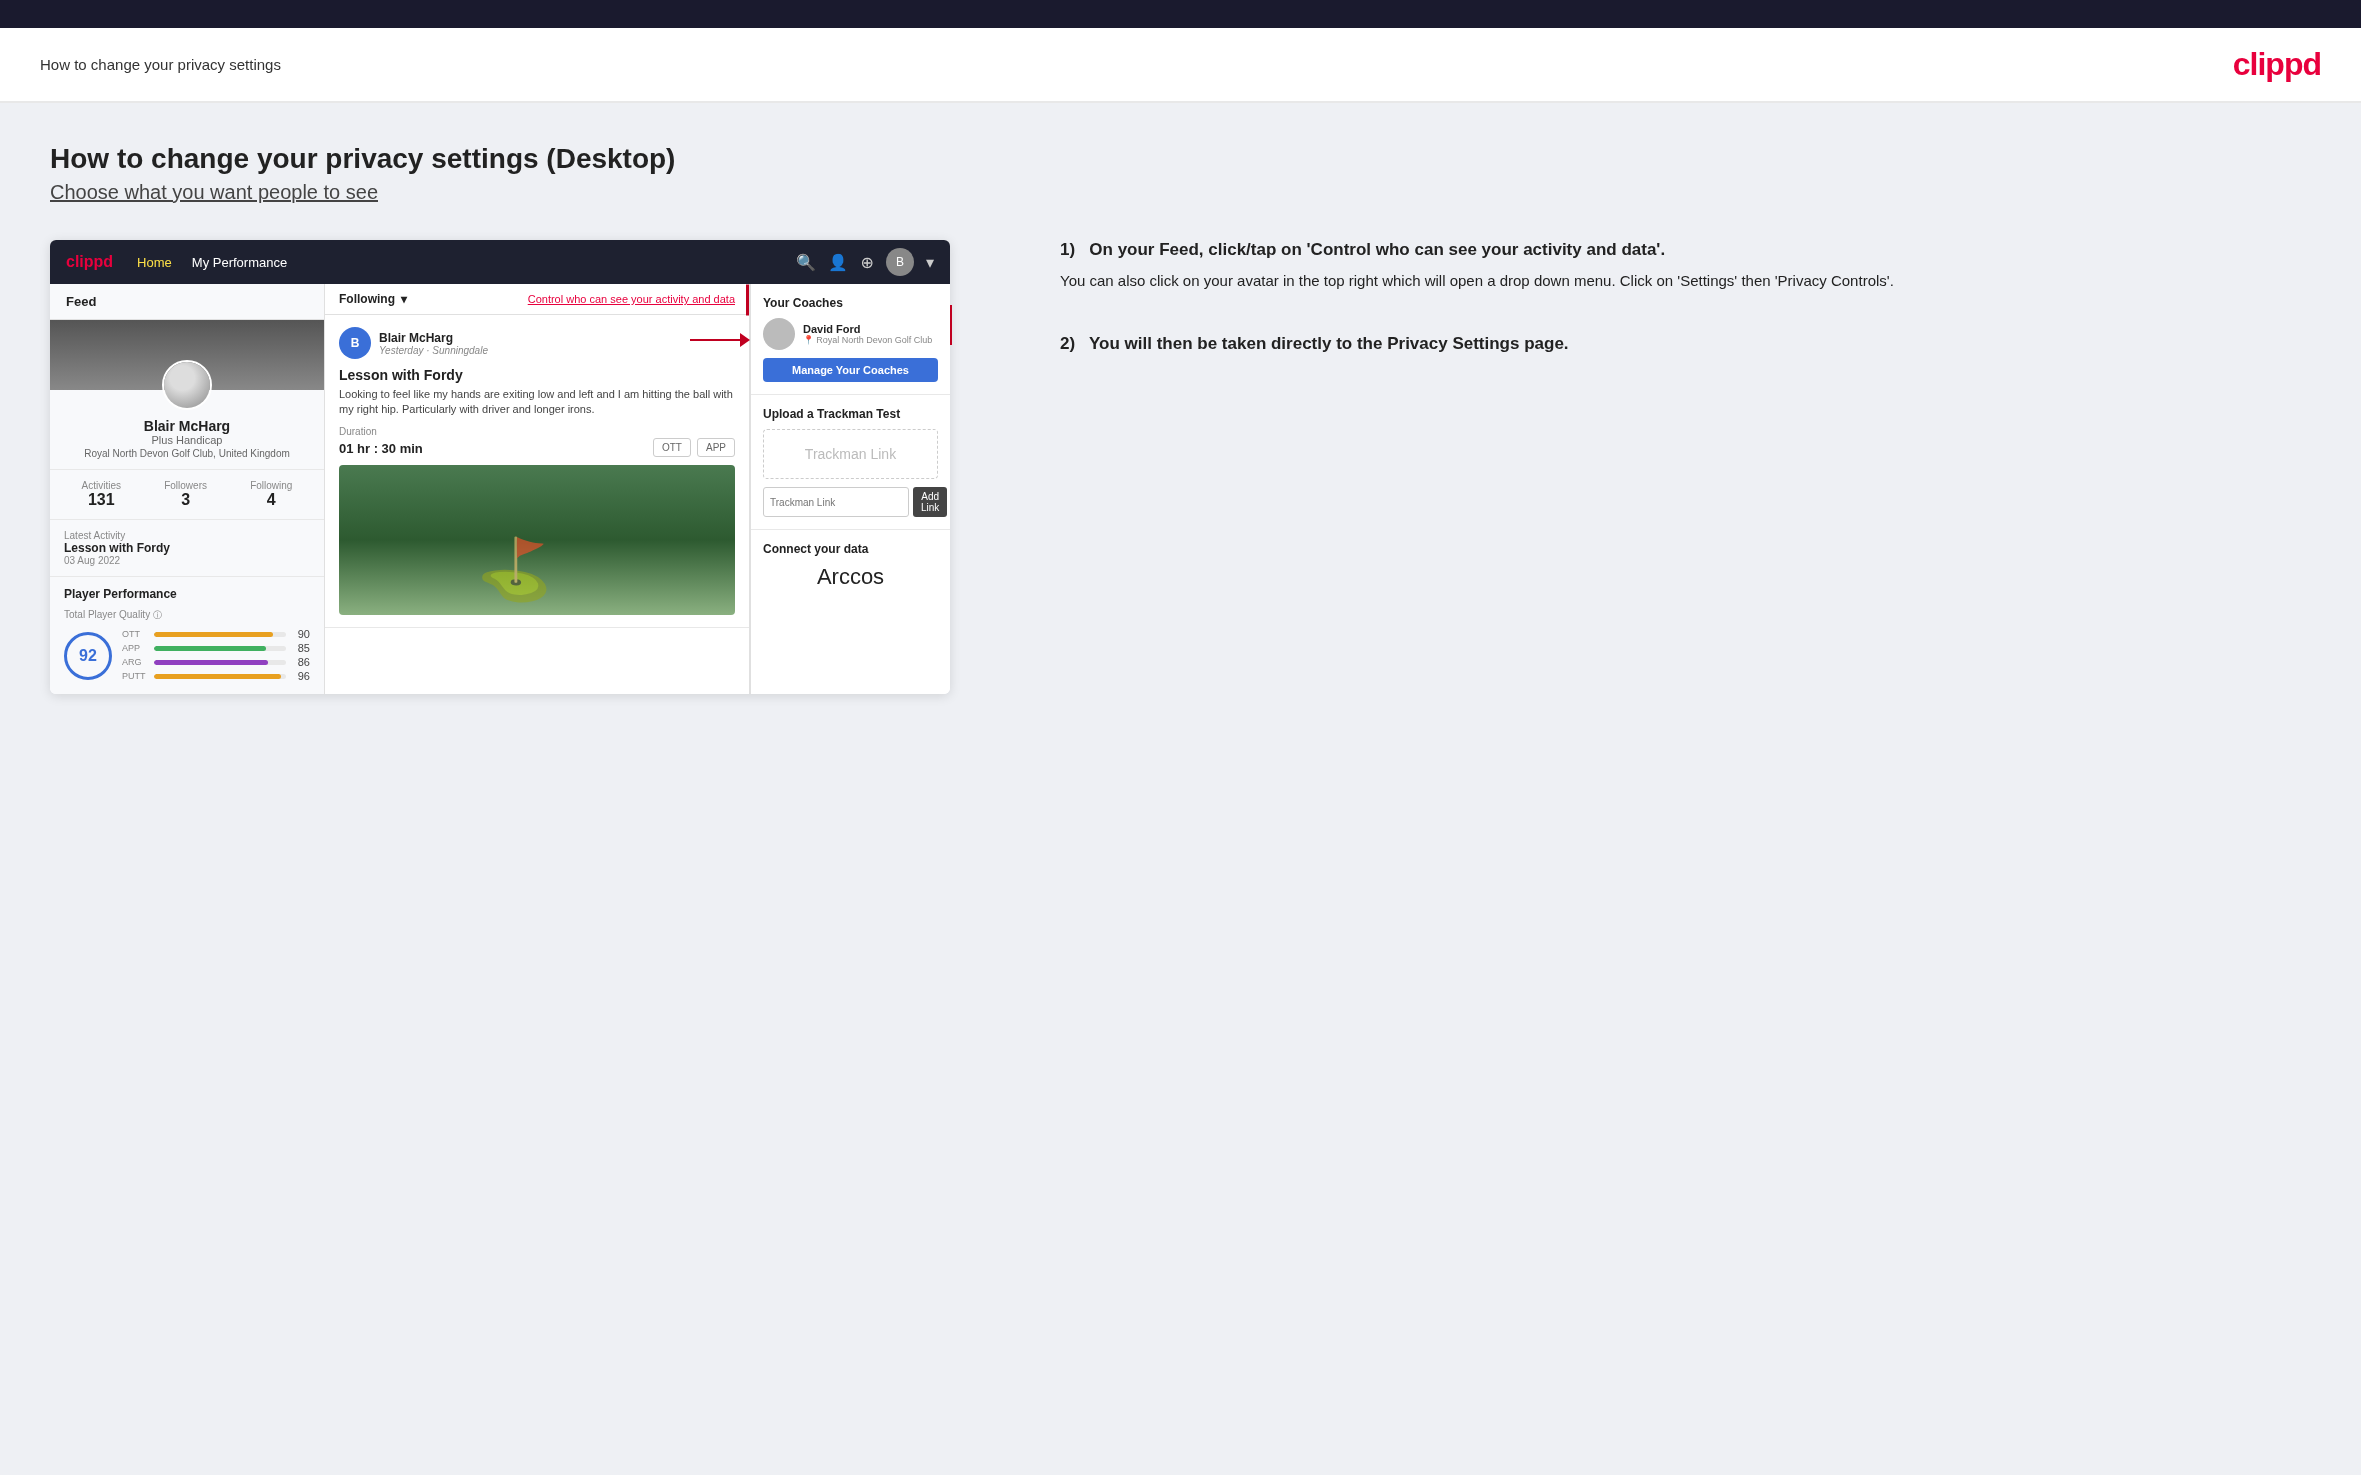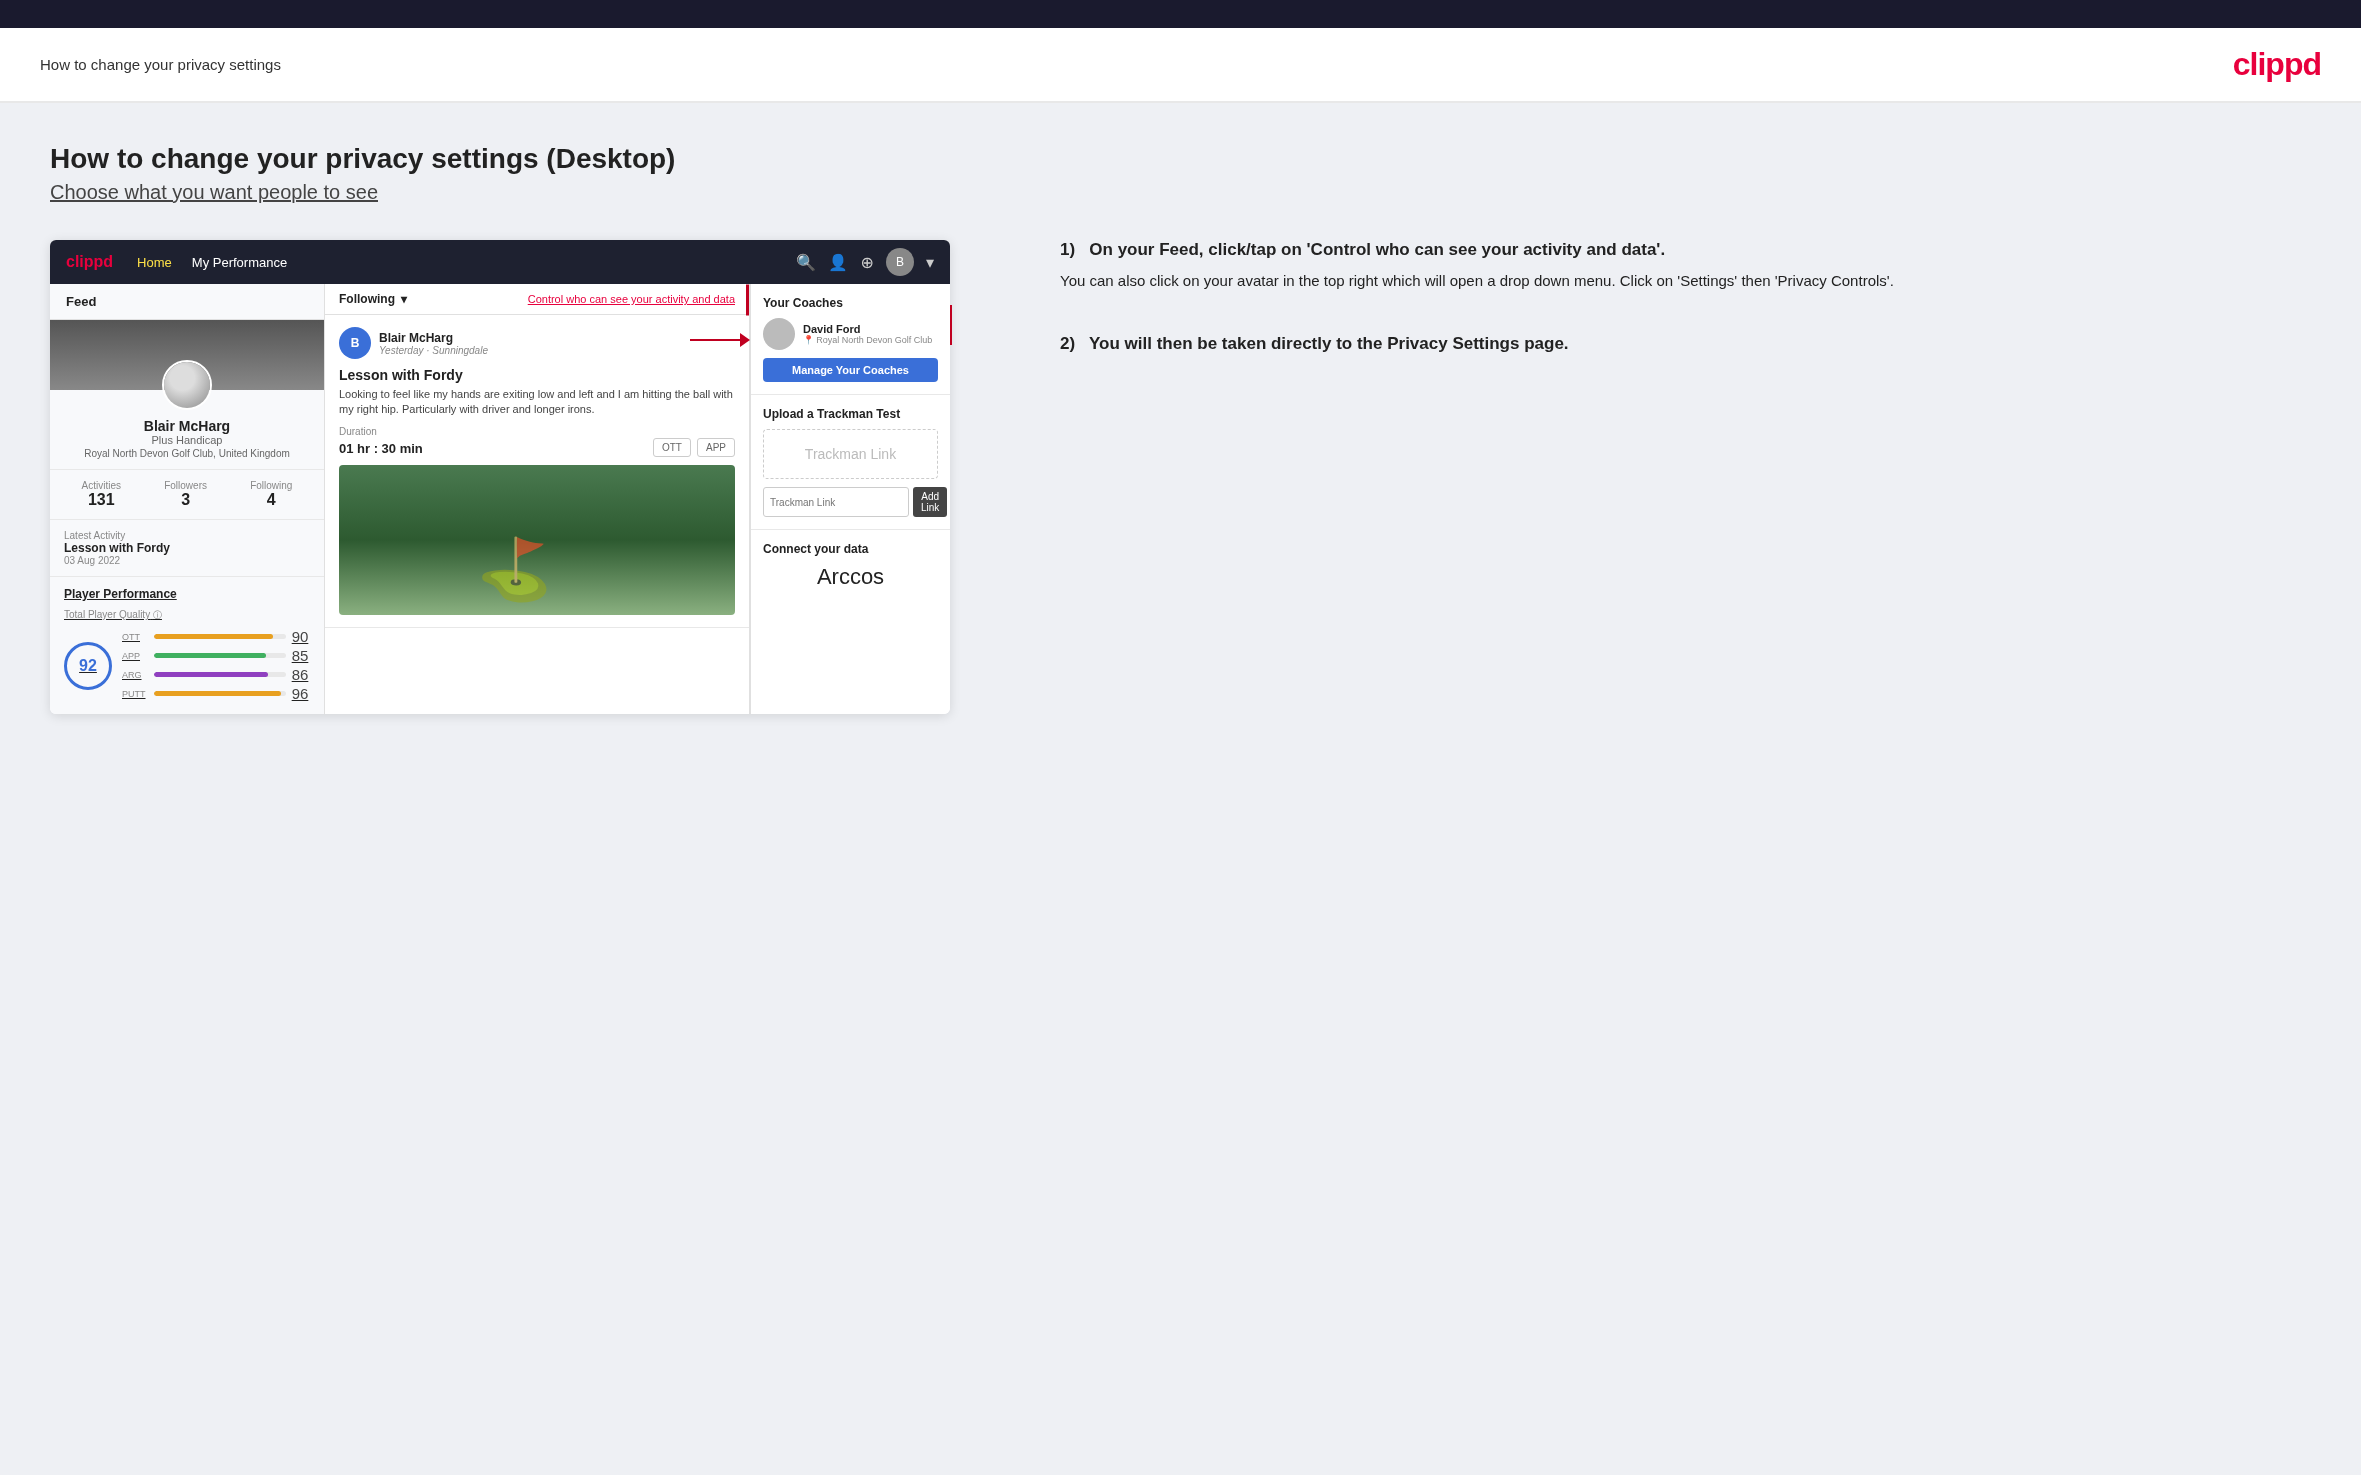--- a/index.html
+++ b/index.html
@@ -234,21 +234,20 @@
     }
 
     .latest-date {
       font-size: 10px;
       color: #888;
     }
 
     .player-performance {
       padding: 10px 14px;
       border-top: 1px solid #e8e8e8;
-      text-decoration: underline;
     }
 
     .perf-title {
       font-size: 12px;
       font-weight: bold;
       margin-bottom: 8px;
     }
 
     .tpq-label {
       font-size: 10px;
@@ -300,24 +299,24 @@
       border-radius: 3px;
       overflow: hidden;
     }
 
     .bar-fill {
       height: 100%;
       border-radius: 3px;
     }
 
     .bar-value {
-      font-size: 15px;
+      font-size: 11px;
       color: #444;
       width: 20px;
-      text-align: center;
+      text-align: right;
     }
 
     
     .app-feed {
       flex: 1;
       border-right: 1px solid #e0e0e0;
       background: #fff;
     }
 
     .feed-header {

